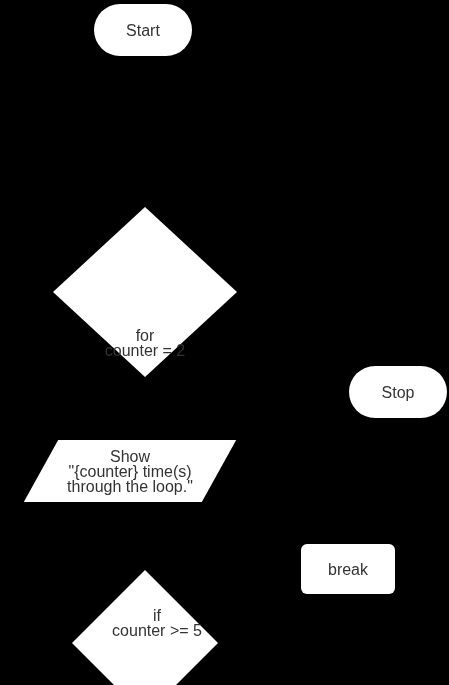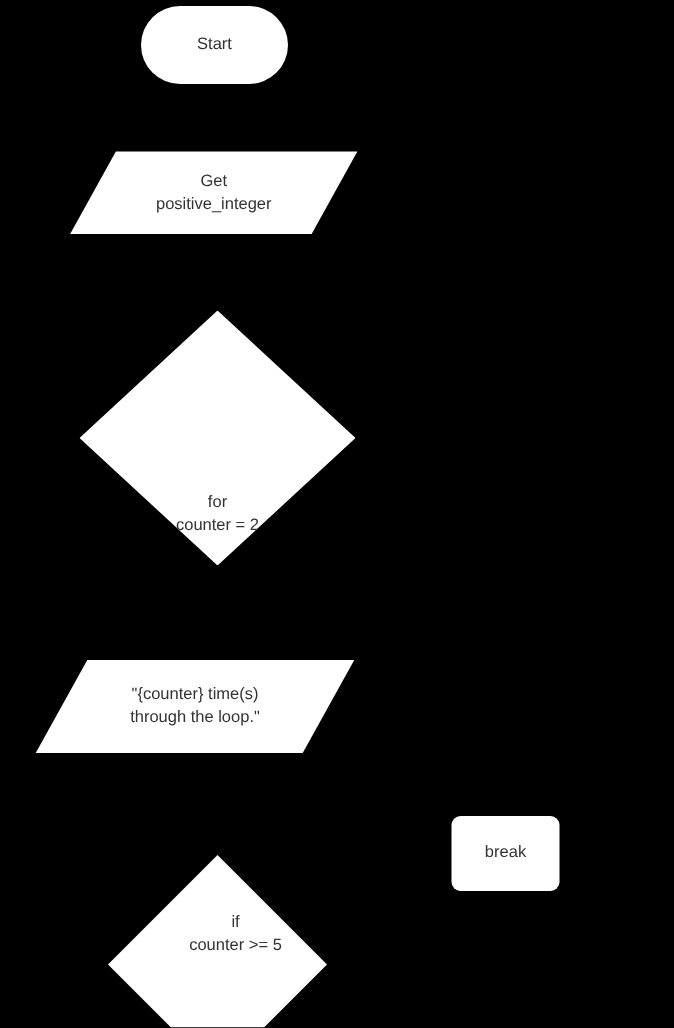--- a/index.html
+++ b/index.html
@@ -18,21 +18,21 @@
   .node {
     position: absolute;
     box-sizing: border-box;
   }
   .node-label {
     position: absolute;
     left: 50%;
     top: 50%;
     transform: translate(-50%, -50%);
     color: #333333;
-    font-size: 11px;
+    font-size: 16px;
     line-height: 15px;
     text-align: center;
     white-space: nowrap;
     pointer-events: none;
   }
 
   
   .terminator {
     background: #ffffff;
     border-radius: 999px;
@@ -71,56 +71,53 @@
     background: #ffffff;
     clip-path: polygon(50% 0%, 100% 50%, 50% 100%, 0% 50%);
   }
 
   
   #node-start      { left: 94px;  top: 4px;   width: 98px;  height: 52px; }
   #node-get-input  { left: 62px;  top: 101px; width: 161px; height: 55px; }
   #node-for-loop   { left: 53px;  top: 207px; width: 184px; height: 170px; }
   #node-stop       { left: 349px; top: 366px; width: 98px;  height: 52px; }
   #node-show       { left: 41px;  top: 440px; width: 178px; height: 62px; }
-  #node-break      { left: 301px; top: 544px; width: 72px;  height: 50px; text-decoration: underline; }
+  #node-break      { left: 301px; top: 544px; width: 94px;  height: 50px; text-decoration: underline; }
   #node-if         { left: 72px;  top: 570px; width: 146px; height: 146px; }
 
   
   #node-for-loop .node-label { top: 52%; margin-top: 48px; }
   #node-if .node-label { top: 36%; margin-left: 12px; }
 </style>
 </head>
 <body>
 
 <div id="canvas">
 
   <div class="node terminator" id="node-start">
     <div class="node-label">Start</div>
   </div>
 
-  <div class="node io" id="node-get-input">
-    <div class="skew"></div>
-    <div class="node-label">
-      <div>Get</div>
-      <div>positive_integer</div>
-    </div>
-  </div>
 
   <div class="node decision" id="node-for-loop">
     <div class="rhombus"></div>
     <div class="node-label">
       <div>for</div>
       <div>counter = 2</div>
     </div>
   </div>
 
+  <div class="node terminator" id="node-stop">
+    <div class="node-label">Stop</div>
+  </div>
 
   <div class="node io" id="node-show">
     <div class="skew"></div>
     <div class="node-label">
+      <div>Show</div>
       <div>"{counter} time(s)</div>
       <div>through the loop."</div>
     </div>
   </div>
 
   <div class="node process" id="node-break">
     <div class="node-label">break</div>
   </div>
 
   <div class="node decision" id="node-if">

